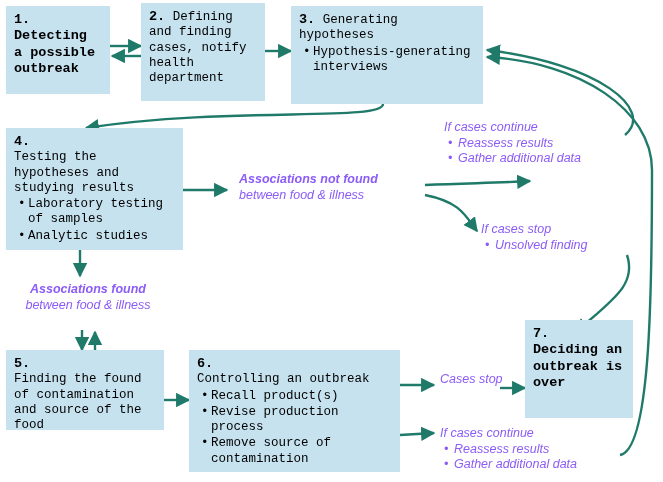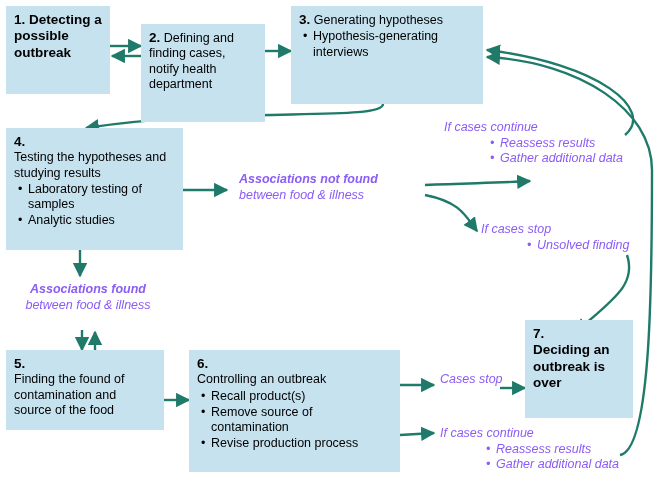--- a/index.html
+++ b/index.html
@@ -24,20 +24,21 @@
     pointer-events: none;
   }
   .box {
     position: absolute;
     background: #c6e2ef;
     box-sizing: border-box;
     padding: 6px 7px 6px 8px;
     font-size: 12.5px;
     color: #000000;
     line-height: 1.22;
+    font-family: Liberation Mono, monospace;
   }
   .box .num {
     font-weight: bold;
     font-size: 13.5px;
   }
   .box.bold {
     font-weight: bold;
     font-size: 13.5px;
   }
   .box ul {
@@ -66,21 +67,20 @@
     font-weight: bold;
     font-style: italic;
   }
   .label ul {
     margin: 0;
     padding-left: 14px;
     list-style: none;
   }
   .label ul li {
     position: relative;
-    margin-left: 42px;
   }
   .label ul li:before {
     content: "\2022";
     position: absolute;
     left: -10px;
     top: 0;
   }
   .center { text-align: center; }
 </style>
 </head>
@@ -130,21 +130,21 @@
 
       <path d="M620,455 C650,450 652,300 652,170 C652,110 580,62 487,57"></path>
     </g>
   </svg>
 
   <div class="box bold" style="left:6px; top:6px; width:104px; height:88px;">
     <span class="num">1.</span>
     <span>Detecting a possible outbreak</span>
   </div>
 
-  <div class="box" style="left:141px; top:24px; width:124px; height:98px;">
+  <div class="box" style="left:141px; top:3px; width:124px; height:98px;">
     <span class="num">2.</span>
     <span>Defining and finding cases, notify health department</span>
   </div>
 
   <div class="box" style="left:291px; top:6px; width:192px; height:98px;">
     <span class="num">3.</span>
     <span>Generating hypotheses</span>
     <ul>
       <li>Hypothesis-generating interviews</li>
     </ul>
@@ -162,22 +162,22 @@
   <div class="box" style="left:6px; top:350px; width:158px; height:80px;">
     <span class="num">5.</span><br>
     <span>Finding the found of contamination and source of the food</span>
   </div>
 
   <div class="box" style="left:189px; top:350px; width:211px; height:122px;">
     <span class="num">6.</span><br>
     <span>Controlling an outbreak</span>
     <ul>
       <li>Recall product(s)</li>
+      <li>Revise production process</li>
       <li>Remove source of contamination</li>
-      <li>Revise production process</li>
     </ul>
   </div>
 
   <div class="box bold" style="left:525px; top:320px; width:108px; height:98px;">
     <span class="num">7.</span><br>
     <span>Deciding an outbreak is over</span>
   </div>
 
   <div class="label" style="left:239px; top:172px; width:190px;">
     <div class="hdr">Associations not found</div>

